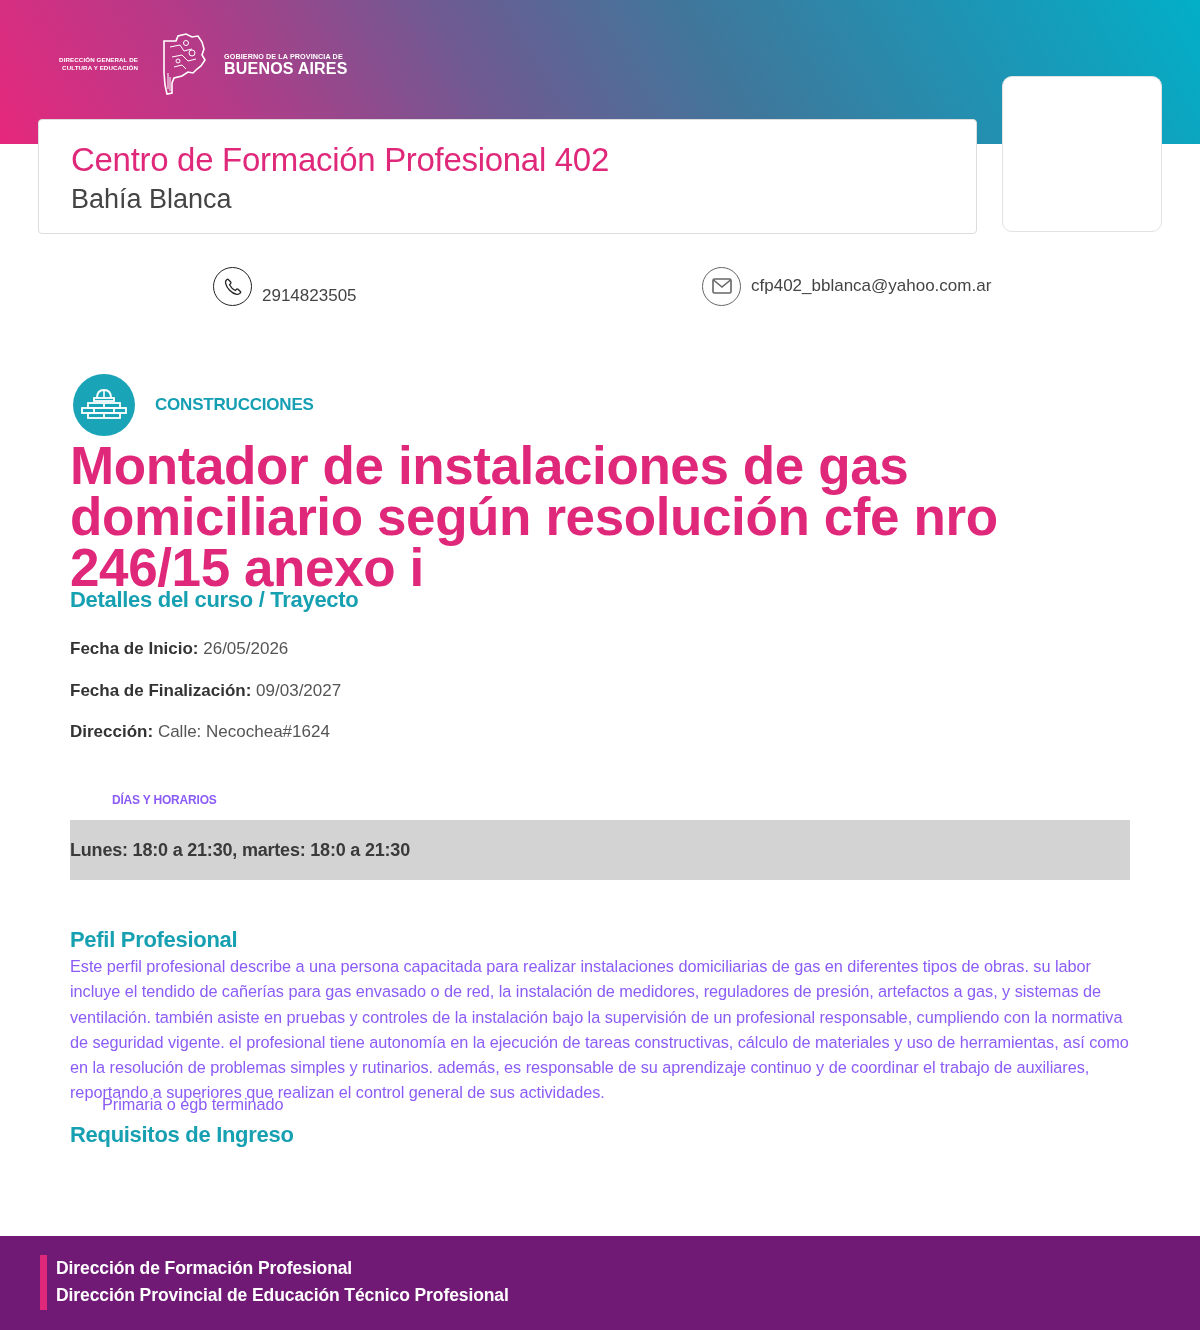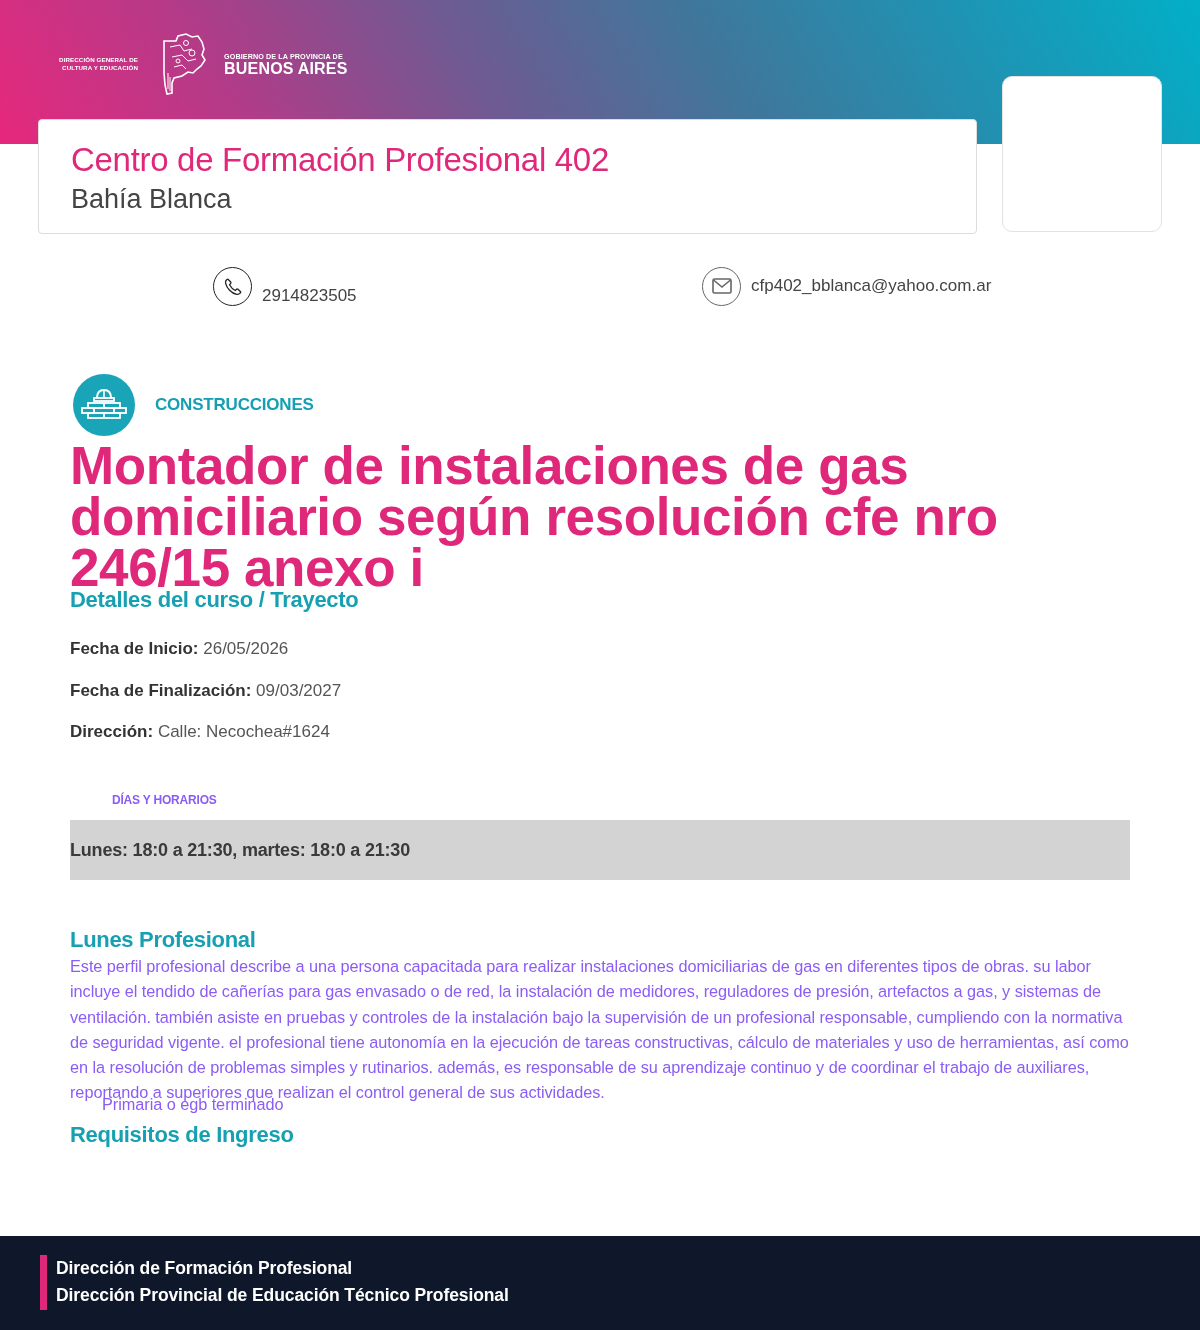--- a/index.html
+++ b/index.html
@@ -87,21 +87,21 @@
       font-size: 18px; font-weight: bold; color: #3a3a3a; letter-spacing: -0.2px;
     }
 
     .paragraph {
       position: absolute; left: 70px; width: 1065px; font-size: 16.3px; line-height: 25.3px;
       color: #8b5cf6; letter-spacing: -0.05px;
     }
 
     .footer {
       position: absolute; left: 0; top: 1236px; width: 1200px; height: 94px;
-      background: #0f172a;
+      background: #701a75;
     }
     .footer-bar { position: absolute; left: 40px; top: 19px; width: 7px; height: 55px; background: #e0287a; }
     .footer-line { position: absolute; left: 56px; color: #fff; font-size: 17.5px; font-weight: bold; letter-spacing: -0.1px; }
   </style>
 </head>
 <body>
 
 <div class="header-band"></div>
 
 <div class="logo-block">
@@ -182,21 +182,21 @@
 <div class="detail-line" style="top:722px;">
   <b>Dirección:</b>
   <span>Calle: Necochea#1624</span>
 </div>
 
 <div class="days-label">DÍAS Y HORARIOS</div>
 <div class="schedule-box">
   <span>Lunes: 18:0 a 21:30, martes: 18:0 a 21:30</span>
 </div>
 
-<h2 class="section-heading" style="top:927px;">Lunes Profesional</h2>
+<h2 class="section-heading" style="top:927px;">Pefil Profesional</h2>
 <p class="paragraph" style="top:954px;">Este perfil profesional describe a una persona capacitada para realizar instalaciones domiciliarias de gas en diferentes tipos de obras. su labor incluye el tendido de cañerías para gas envasado o de red, la instalación de medidores, reguladores de presión, artefactos a gas, y sistemas de ventilación. también asiste en pruebas y controles de la instalación bajo la supervisión de un profesional responsable, cumpliendo con la normativa de seguridad vigente. el profesional tiene autonomía en la ejecución de tareas constructivas, cálculo de materiales y uso de herramientas, así como en la resolución de problemas simples y rutinarios. además, es responsable de su aprendizaje continuo y de coordinar el trabajo de auxiliares, reportando a superiores que realizan el control general de sus actividades.</p>
 
 <h2 class="section-heading" style="top:1122px;">Requisitos de Ingreso</h2>
 <p class="paragraph" style="top:1092px;margin-left:32px;">Primaria o egb terminado</p>
 
 <footer class="footer">
   <div class="footer-bar"></div>
   <div class="footer-line" style="top:22px;">Dirección de Formación Profesional</div>
   <div class="footer-line" style="top:49px;">Dirección Provincial de Educación Técnico Profesional</div>
 </footer>

